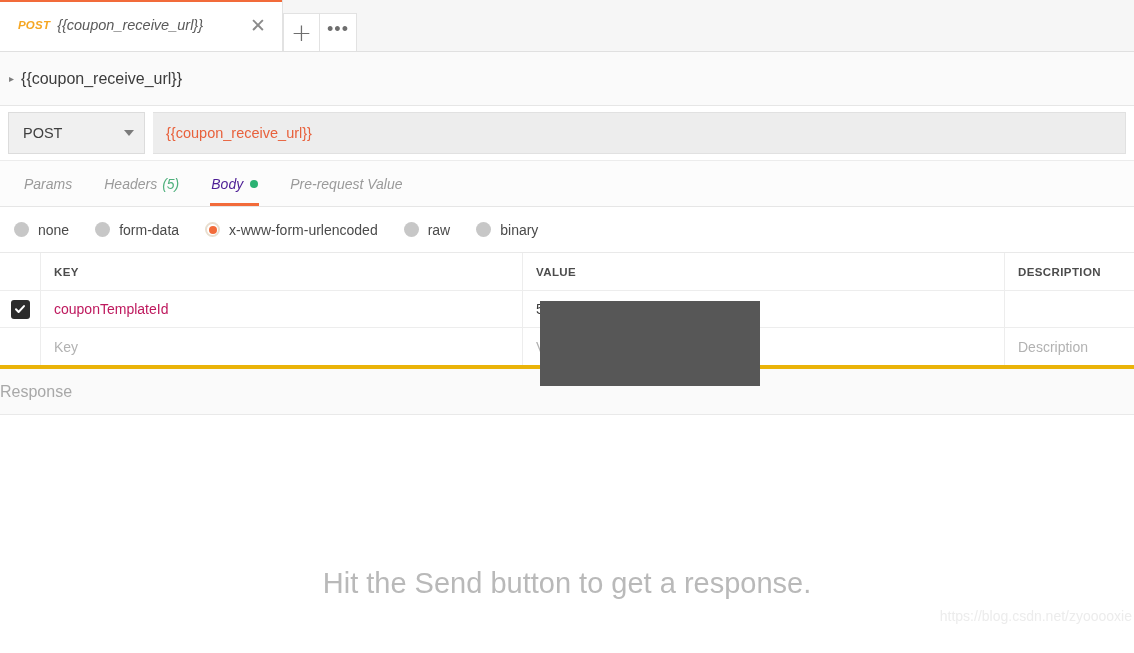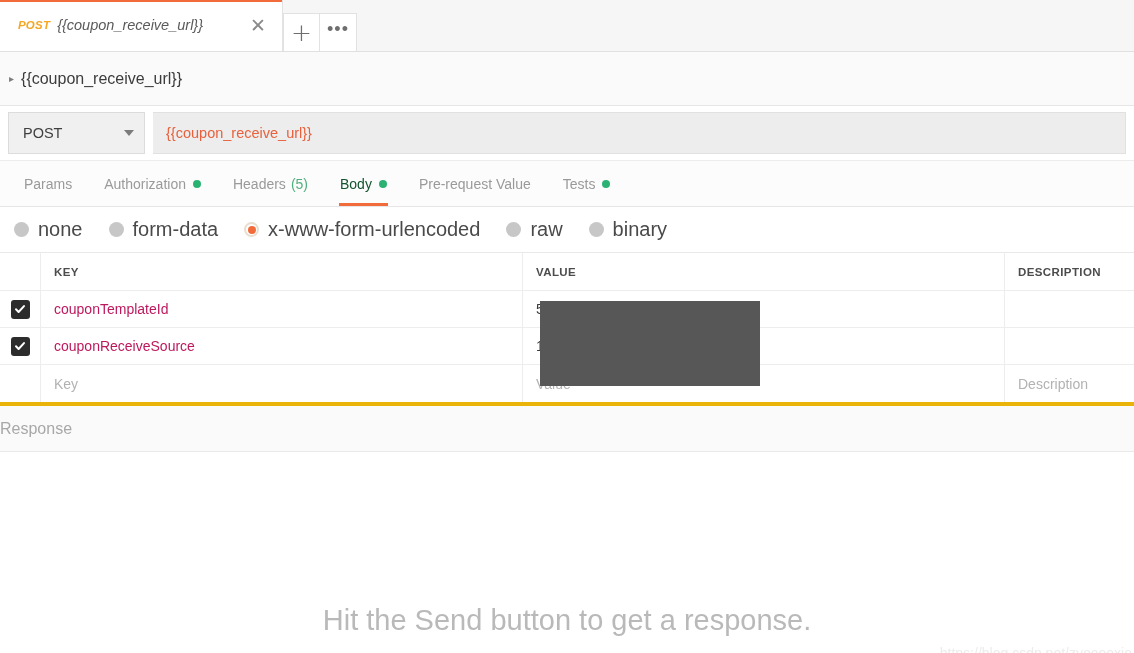--- a/index.html
+++ b/index.html
@@ -144,31 +144,32 @@
   }
 
   
   .reqtabs {
     height: 46px;
     background: #fcfcfc;
     border-bottom: 1px solid #e6e6e6;
     display: flex;
     align-items: stretch;
     padding-left: 8px;
+    font-style: italic;
   }
   .reqtab {
     display: flex;
     align-items: center;
     padding: 0 16px;
     font-size: 14px;
     color: #9a9a9a;
     cursor: pointer;
     position: relative;
   }
-  .reqtab.active { color: #14532d; }
+  .reqtab.active { color: #4c1d95; }
   .reqtab.active::after {
     content: "";
     position: absolute;
     left: 15px; right: 15px; bottom: 0;
     height: 3px;
     background: #f26b3a;
   }
   .reqtab .count { color: #4fb07d; margin-left: 5px; }
   .dot {
     width: 8px; height: 8px;
@@ -185,21 +186,21 @@
     border-bottom: 1px solid #e9e9e9;
     display: flex;
     align-items: center;
     padding-left: 14px;
   }
   .radio-item {
     display: flex;
     align-items: center;
     margin-right: 26px;
     cursor: pointer;
-    font-size: 20px;
+    font-size: 14px;
     color: #4a4a4a;
   }
   .radio-mark {
     width: 15px; height: 15px;
     border-radius: 50%;
     background: #c7c7c7;
     margin-right: 9px;
     flex: none;
     position: relative;
   }
@@ -358,37 +359,29 @@
       <span class="caret-down"></span>
     </div>
     <div class="url-input">{{coupon_receive_url}}</div>
   </div>
 
   <div class="reqtabs">
     <div class="reqtab">
       <span>Params</span>
     </div>
     <div class="reqtab">
-      <span>Authorization</span>
-      <span class="dot"></span>
-    </div>
-    <div class="reqtab">
       <span>Headers</span>
       <span class="count">(5)</span>
     </div>
     <div class="reqtab active">
       <span>Body</span>
       <span class="dot"></span>
     </div>
     <div class="reqtab">
       <span>Pre-request Value</span>
-    </div>
-    <div class="reqtab">
-      <span>Tests</span>
-      <span class="dot"></span>
     </div>
   </div>
 
   <div class="bodytypes">
     <div class="radio-item">
       <span class="radio-mark"></span>
       <span>none</span>
     </div>
     <div class="radio-item">
       <span class="radio-mark"></span>
@@ -422,32 +415,20 @@
           <svg width="12" height="12" viewBox="0 0 12 12">
               <path d="M2 6.3 L4.6 9 L10 3.1" fill="none" stroke="#ffffff" stroke-width="2" stroke-linecap="round" stroke-linejoin="round"></path>
             </svg>
         </span>
       </div>
       <div class="cell-key">couponTemplateId</div>
       <div class="cell-value">5</div>
       <div class="cell-desc"></div>
     </div>
 
-    <div class="kvrow">
-      <div class="cell-check">
-        <span class="checkbox">
-          <svg width="12" height="12" viewBox="0 0 12 12">
-              <path d="M2 6.3 L4.6 9 L10 3.1" fill="none" stroke="#ffffff" stroke-width="2" stroke-linecap="round" stroke-linejoin="round"></path>
-            </svg>
-        </span>
-      </div>
-      <div class="cell-key">couponReceiveSource</div>
-      <div class="cell-value">1</div>
-      <div class="cell-desc"></div>
-    </div>
 
     <div class="kvrow placeholder">
       <div class="cell-check"></div>
       <div class="cell-key">Key</div>
       <div class="cell-value">Value</div>
       <div class="cell-desc">Description</div>
     </div>
   </div>
 
   <div class="redaction" style="left:540px; top:301px; width:220px; height:85px;"></div>

